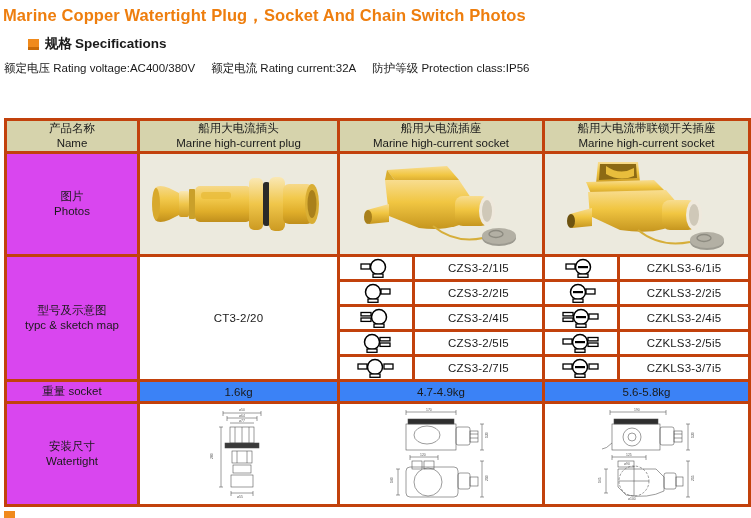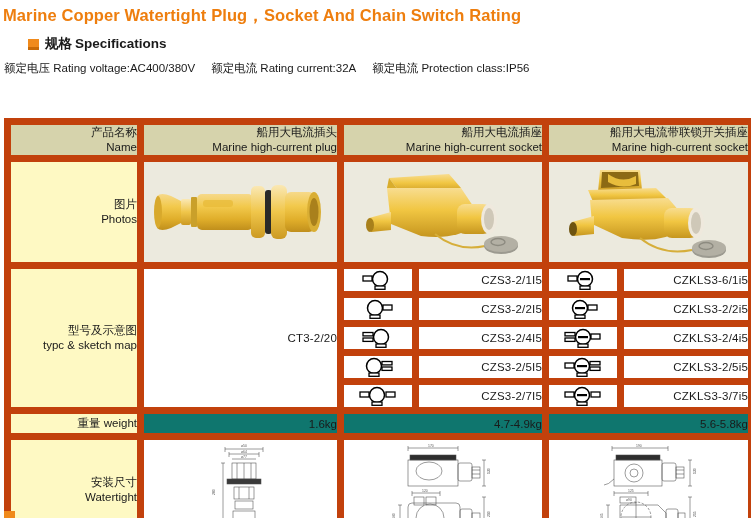--- a/index.html
+++ b/index.html
@@ -38,66 +38,66 @@
   }
   #spec-line span.gap{display:inline-block;width:16px;}
 
   
   #spec-table{
     position:absolute;left:4px;top:118px;width:744px;
     border-collapse:collapse;table-layout:fixed;
     font-size:11px;color:#1a1a1a;
   }
   #spec-table td{
-    border:7px solid #c2410c;
-    text-align:right;vertical-align:middle;
+    border:3px solid #c2410c;
+    text-align:center;vertical-align:middle;
     padding:0;
   }
   .lbl-cell{
-    background:#fef9c3;
+    background:#d946ef;
     font-size:11.5px;line-height:15px;
   }
   .hdr-cell{
     background:#d6d3ac;
     font-size:11.5px;line-height:15px;
     padding:6px 2px;
   }
   .photo-cell{background:#eceade;height:100px;}
   .code-cell{background:#ffffff;font-size:11.5px;letter-spacing:.2px;}
   .sketch-cell{background:#ffffff;}
-  .wt-cell{background:#0f766e;font-size:11.5px;height:19px;}
+  .wt-cell{background:#3b82f6;font-size:11.5px;height:19px;}
   .dim-cell{background:#ffffff;height:100px;}
   .row-typ td{height:22px;}
 
   .cell-inner{display:flex;align-items:center;justify-content:center;height:100%;}
 
   
   #next-sec{
     position:absolute;left:4px;top:511px;display:flex;align-items:center;
   }
   #next-sec .spec-bullet{height:11px;}
 
   svg{display:block;}
 </style>
 </head>
 <body>
 
 <div id="header">
-  <div class="title-en">Marine Copper Watertight Plug，Socket And Chain Switch Rating</div>
+  <div class="title-en">Marine Copper Watertight Plug，Socket And Chain Switch Photos</div>
 </div>
 
 <div id="spec-head">
   <div class="spec-bullet"></div>
   <div class="spec-title">
     <span>规格</span><span class="en">Specifications</span>
   </div>
 </div>
 
 <div id="spec-line">
-  <span>额定电压 Rating voltage:AC400/380V</span><span class="gap"></span><span>额定电流 Rating current:32A</span><span class="gap"></span><span>额定电流 Protection class:IP56</span>
+  <span>额定电压 Rating voltage:AC400/380V</span><span class="gap"></span><span>额定电流 Rating current:32A</span><span class="gap"></span><span>防护等级 Protection class:IP56</span>
 </div>
 
 <table id="spec-table">
   <colgroup>
     <col style="width:133px">
     <col style="width:70px">
     <col style="width:130px">
     <col style="width:75px">
     <col style="width:130px">
     <col style="width:75px">
@@ -364,21 +364,21 @@
           <rect x="16" y="16" width="10" height="3.3" fill="#fff" stroke="#000" stroke-width="1.3"></rect>
         </svg>
       </div>
     </td>
     <td class="code-cell">CZKLS3-3/7i5</td>
   </tr>
 
   <tr>
     <td class="lbl-cell">
       <span>重量</span>
-      <span>weight</span>
+      <span>socket</span>
     </td>
     <td class="wt-cell" colspan="2">1.6kg</td>
     <td class="wt-cell" colspan="2">4.7-4.9kg</td>
     <td class="wt-cell" colspan="2">5.6-5.8kg</td>
   </tr>
 
   <tr>
     <td class="lbl-cell">
       <div>安装尺寸</div>
       <div>Watertight</div>

